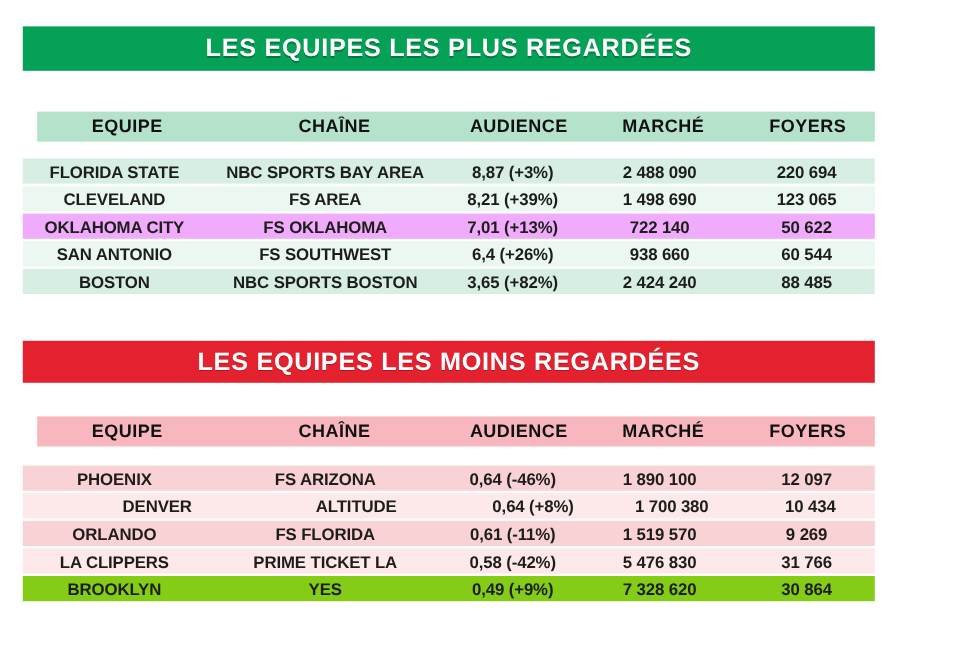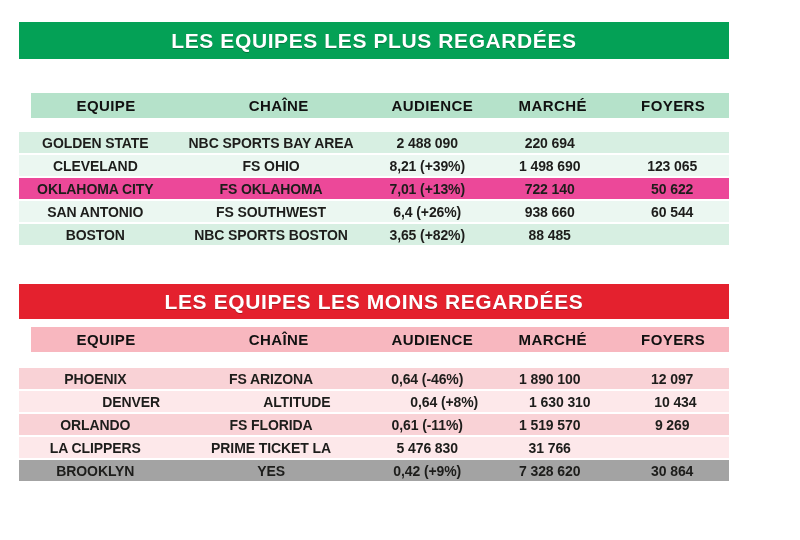--- a/index.html
+++ b/index.html
@@ -25,21 +25,21 @@
     color: #ffffff;
     font-size: 21px;
     font-weight: 700;
     letter-spacing: 0.6px;
     text-transform: uppercase;
     text-shadow: 0 1px 0 rgba(0,0,0,0.25);
   }
   .banner-2 { height: 35px; }
   .sec-1 .banner { margin-bottom: 34px; }
   .sec-2 { margin-top: 39px; }
-  .sec-2 .banner { margin-bottom: 8px; }
+  .sec-2 .banner { margin-bottom: 28px; }
   .grid-row {
     display: grid;
     grid-template-columns: 21.5% 28% 16% 18.5% 16%;
     align-items: center;
   }
   .header-row {
     height: 25px;
     margin-bottom: 14px;
     margin-left: 12px;
   }
@@ -73,50 +73,52 @@
     <div class="banner banner-1" style="background: rgb(4, 161, 86);">LES EQUIPES LES PLUS REGARDÉES</div>
     <div class="grid-row header-row" style="background: rgb(181, 226, 202);">
         <div class="cell">EQUIPE</div>
         <div class="cell">CHAÎNE</div>
         <div class="cell">AUDIENCE</div>
         <div class="cell">MARCHÉ</div>
         <div class="cell">FOYERS</div>
       </div>
     <div>
         <div class="grid-row row" style="background: rgb(215, 239, 226);">
-          <div class="cell">GOLDEN STATE</div>
+          <div class="cell">FLORIDA STATE</div>
           <div class="cell">NBC SPORTS BAY AREA</div>
+          <div class="cell">8,87 (+3%)</div>
           <div class="cell">2 488 090</div>
           <div class="cell">220 694</div>
         </div>
         <div class="grid-row row" style="background: rgb(235, 247, 241);">
           <div class="cell">CLEVELAND</div>
-          <div class="cell">FS OHIO</div>
+          <div class="cell">FS AREA</div>
           <div class="cell">8,21 (+39%)</div>
           <div class="cell">1 498 690</div>
           <div class="cell">123 065</div>
         </div>
-        <div class="grid-row row" style="background: #ec4899;">
+        <div class="grid-row row" style="background: #f0abfc;">
           <div class="cell">OKLAHOMA CITY</div>
           <div class="cell">FS OKLAHOMA</div>
           <div class="cell">7,01 (+13%)</div>
           <div class="cell">722 140</div>
           <div class="cell">50 622</div>
         </div>
         <div class="grid-row row" style="background: rgb(235, 247, 241);">
           <div class="cell">SAN ANTONIO</div>
           <div class="cell">FS SOUTHWEST</div>
           <div class="cell">6,4 (+26%)</div>
           <div class="cell">938 660</div>
           <div class="cell">60 544</div>
         </div>
         <div class="grid-row row" style="background: rgb(215, 239, 226);">
           <div class="cell">BOSTON</div>
           <div class="cell">NBC SPORTS BOSTON</div>
           <div class="cell">3,65 (+82%)</div>
+          <div class="cell">2 424 240</div>
           <div class="cell">88 485</div>
         </div>
       </div>
   </section>
 
   <section class="sec-2">
     <div class="banner banner-2" style="background: rgb(228, 33, 46);">LES EQUIPES LES MOINS REGARDÉES</div>
     <div class="grid-row header-row" style="background: rgb(248, 183, 191);">
         <div class="cell">EQUIPE</div>
         <div class="cell">CHAÎNE</div>
@@ -129,39 +131,40 @@
           <div class="cell">PHOENIX</div>
           <div class="cell">FS ARIZONA</div>
           <div class="cell">0,64 (-46%)</div>
           <div class="cell">1 890 100</div>
           <div class="cell">12 097</div>
         </div>
         <div class="grid-row row" style="background: rgb(253, 232, 234); padding-left: 40px;">
           <div class="cell">DENVER</div>
           <div class="cell">ALTITUDE</div>
           <div class="cell">0,64 (+8%)</div>
-          <div class="cell">1 630 310</div>
+          <div class="cell">1 700 380</div>
           <div class="cell">10 434</div>
         </div>
         <div class="grid-row row" style="background: rgb(249, 210, 214);">
           <div class="cell">ORLANDO</div>
           <div class="cell">FS FLORIDA</div>
           <div class="cell">0,61 (-11%)</div>
           <div class="cell">1 519 570</div>
           <div class="cell">9 269</div>
         </div>
         <div class="grid-row row" style="background: rgb(253, 232, 234);">
           <div class="cell">LA CLIPPERS</div>
           <div class="cell">PRIME TICKET LA</div>
+          <div class="cell">0,58 (-42%)</div>
           <div class="cell">5 476 830</div>
           <div class="cell">31 766</div>
         </div>
-        <div class="grid-row row" style="background: #a3a3a3;">
+        <div class="grid-row row" style="background: #84cc16;">
           <div class="cell">BROOKLYN</div>
           <div class="cell">YES</div>
-          <div class="cell">0,42 (+9%)</div>
+          <div class="cell">0,49 (+9%)</div>
           <div class="cell">7 328 620</div>
           <div class="cell">30 864</div>
         </div>
       </div>
   </section>
 
 </div>
 
 </body></html>

